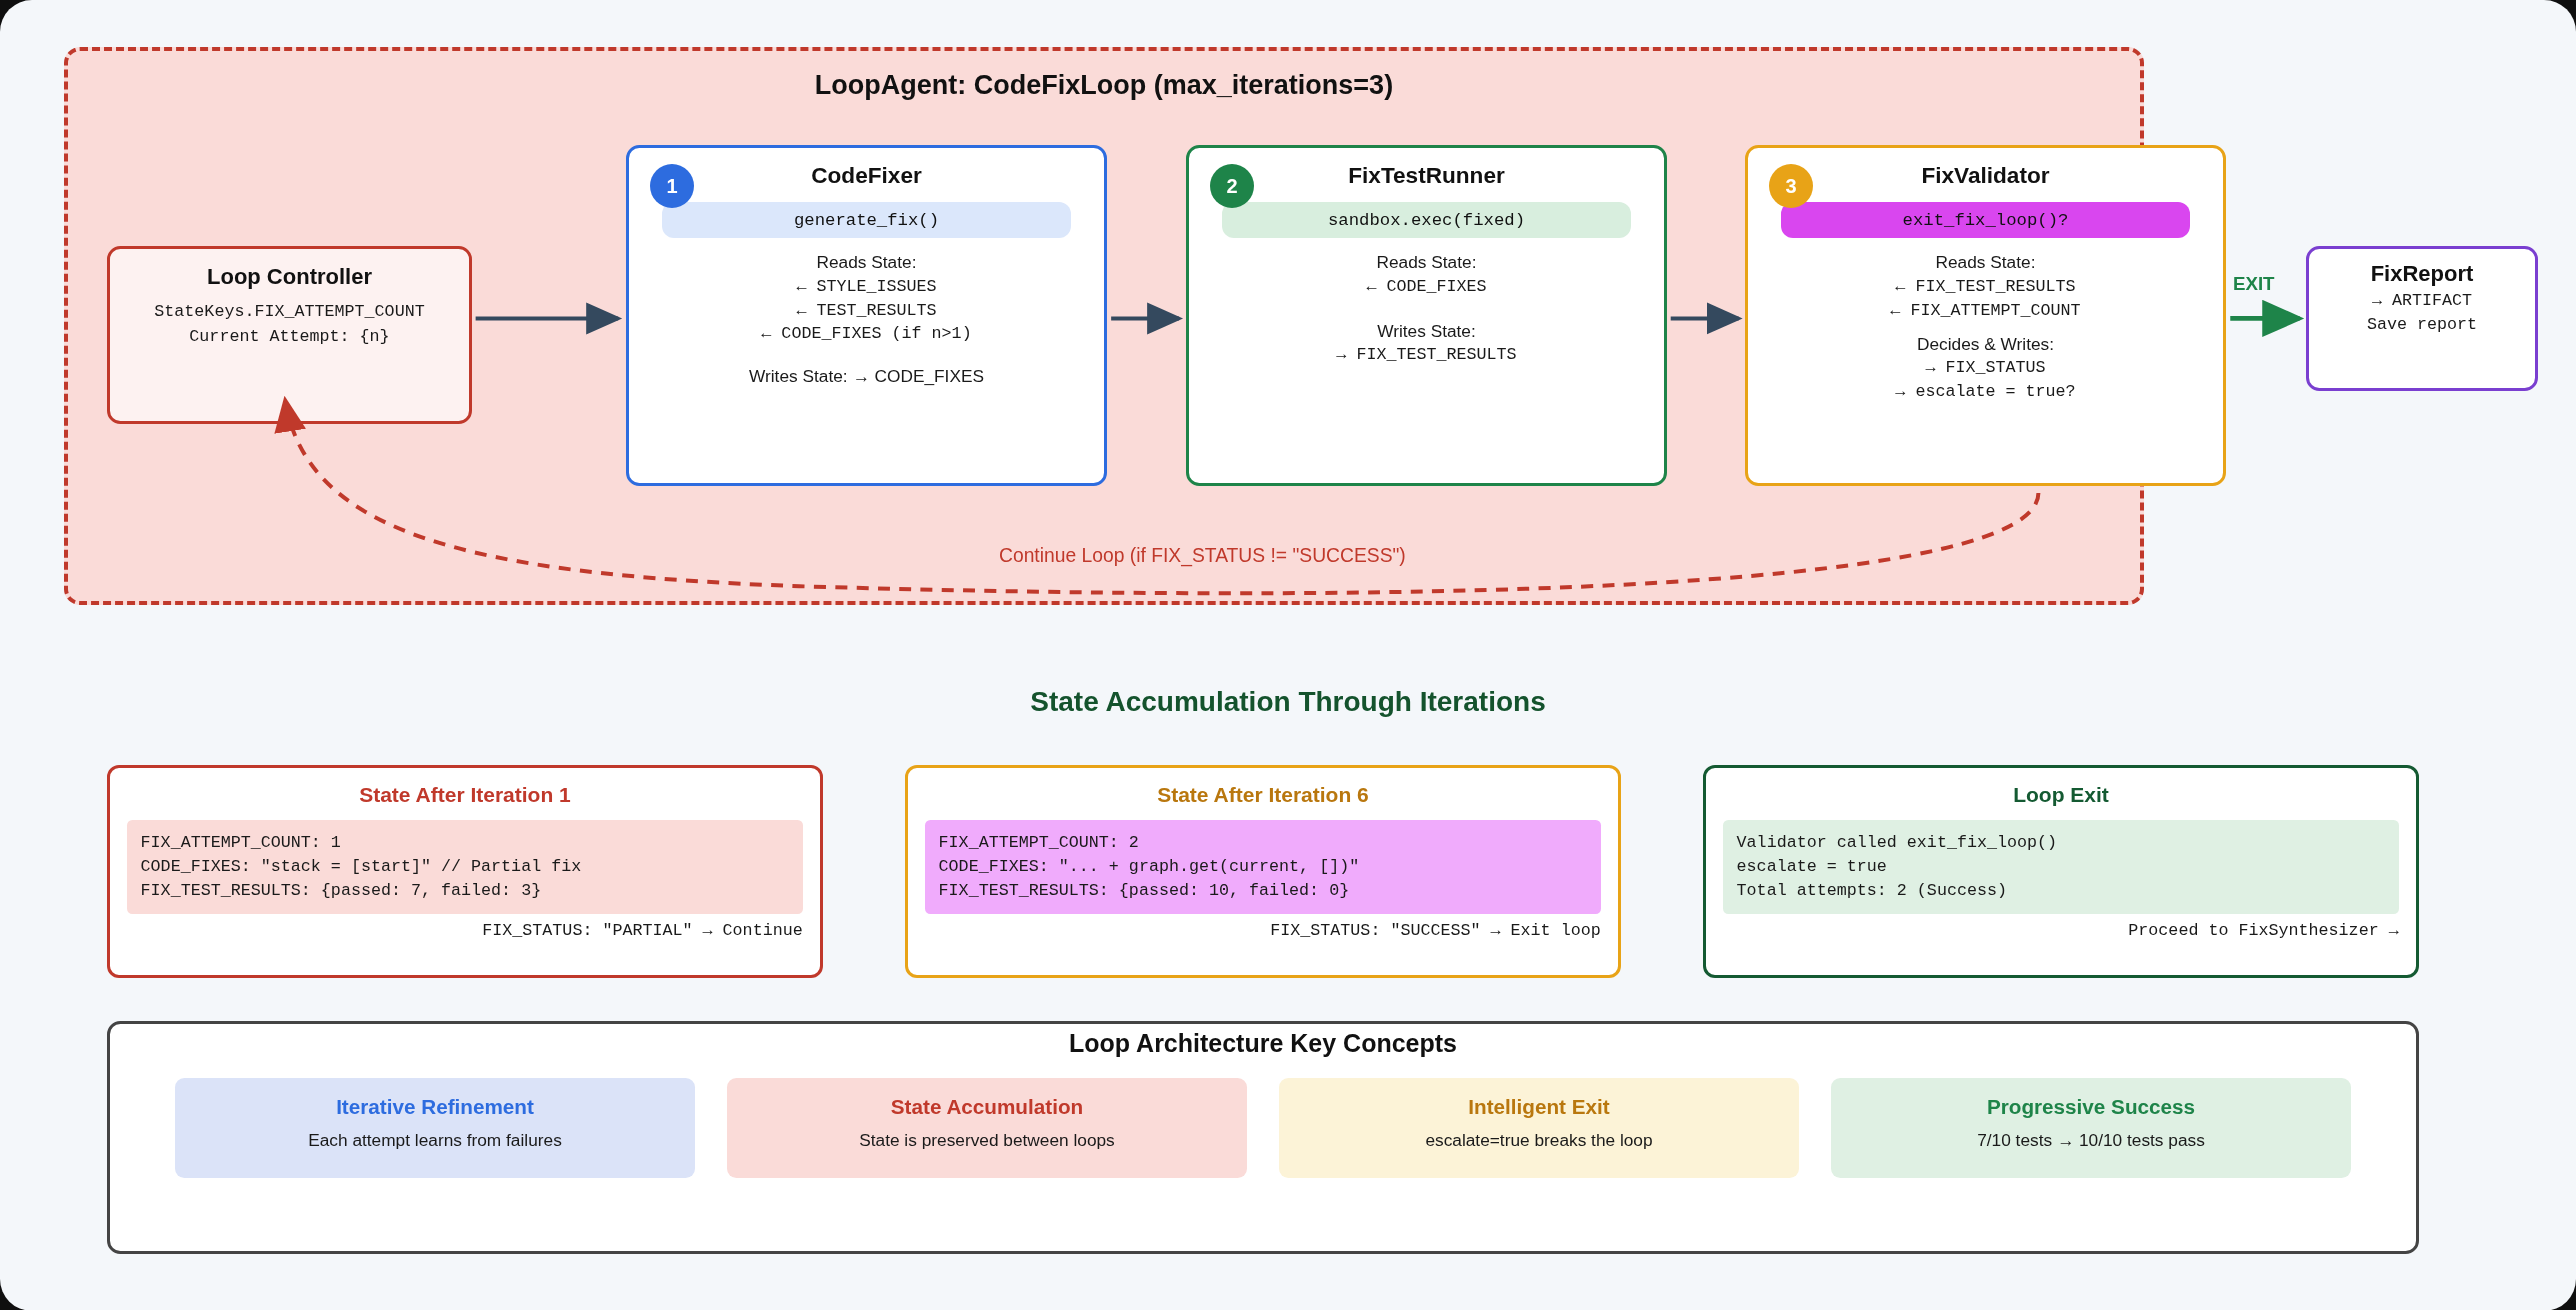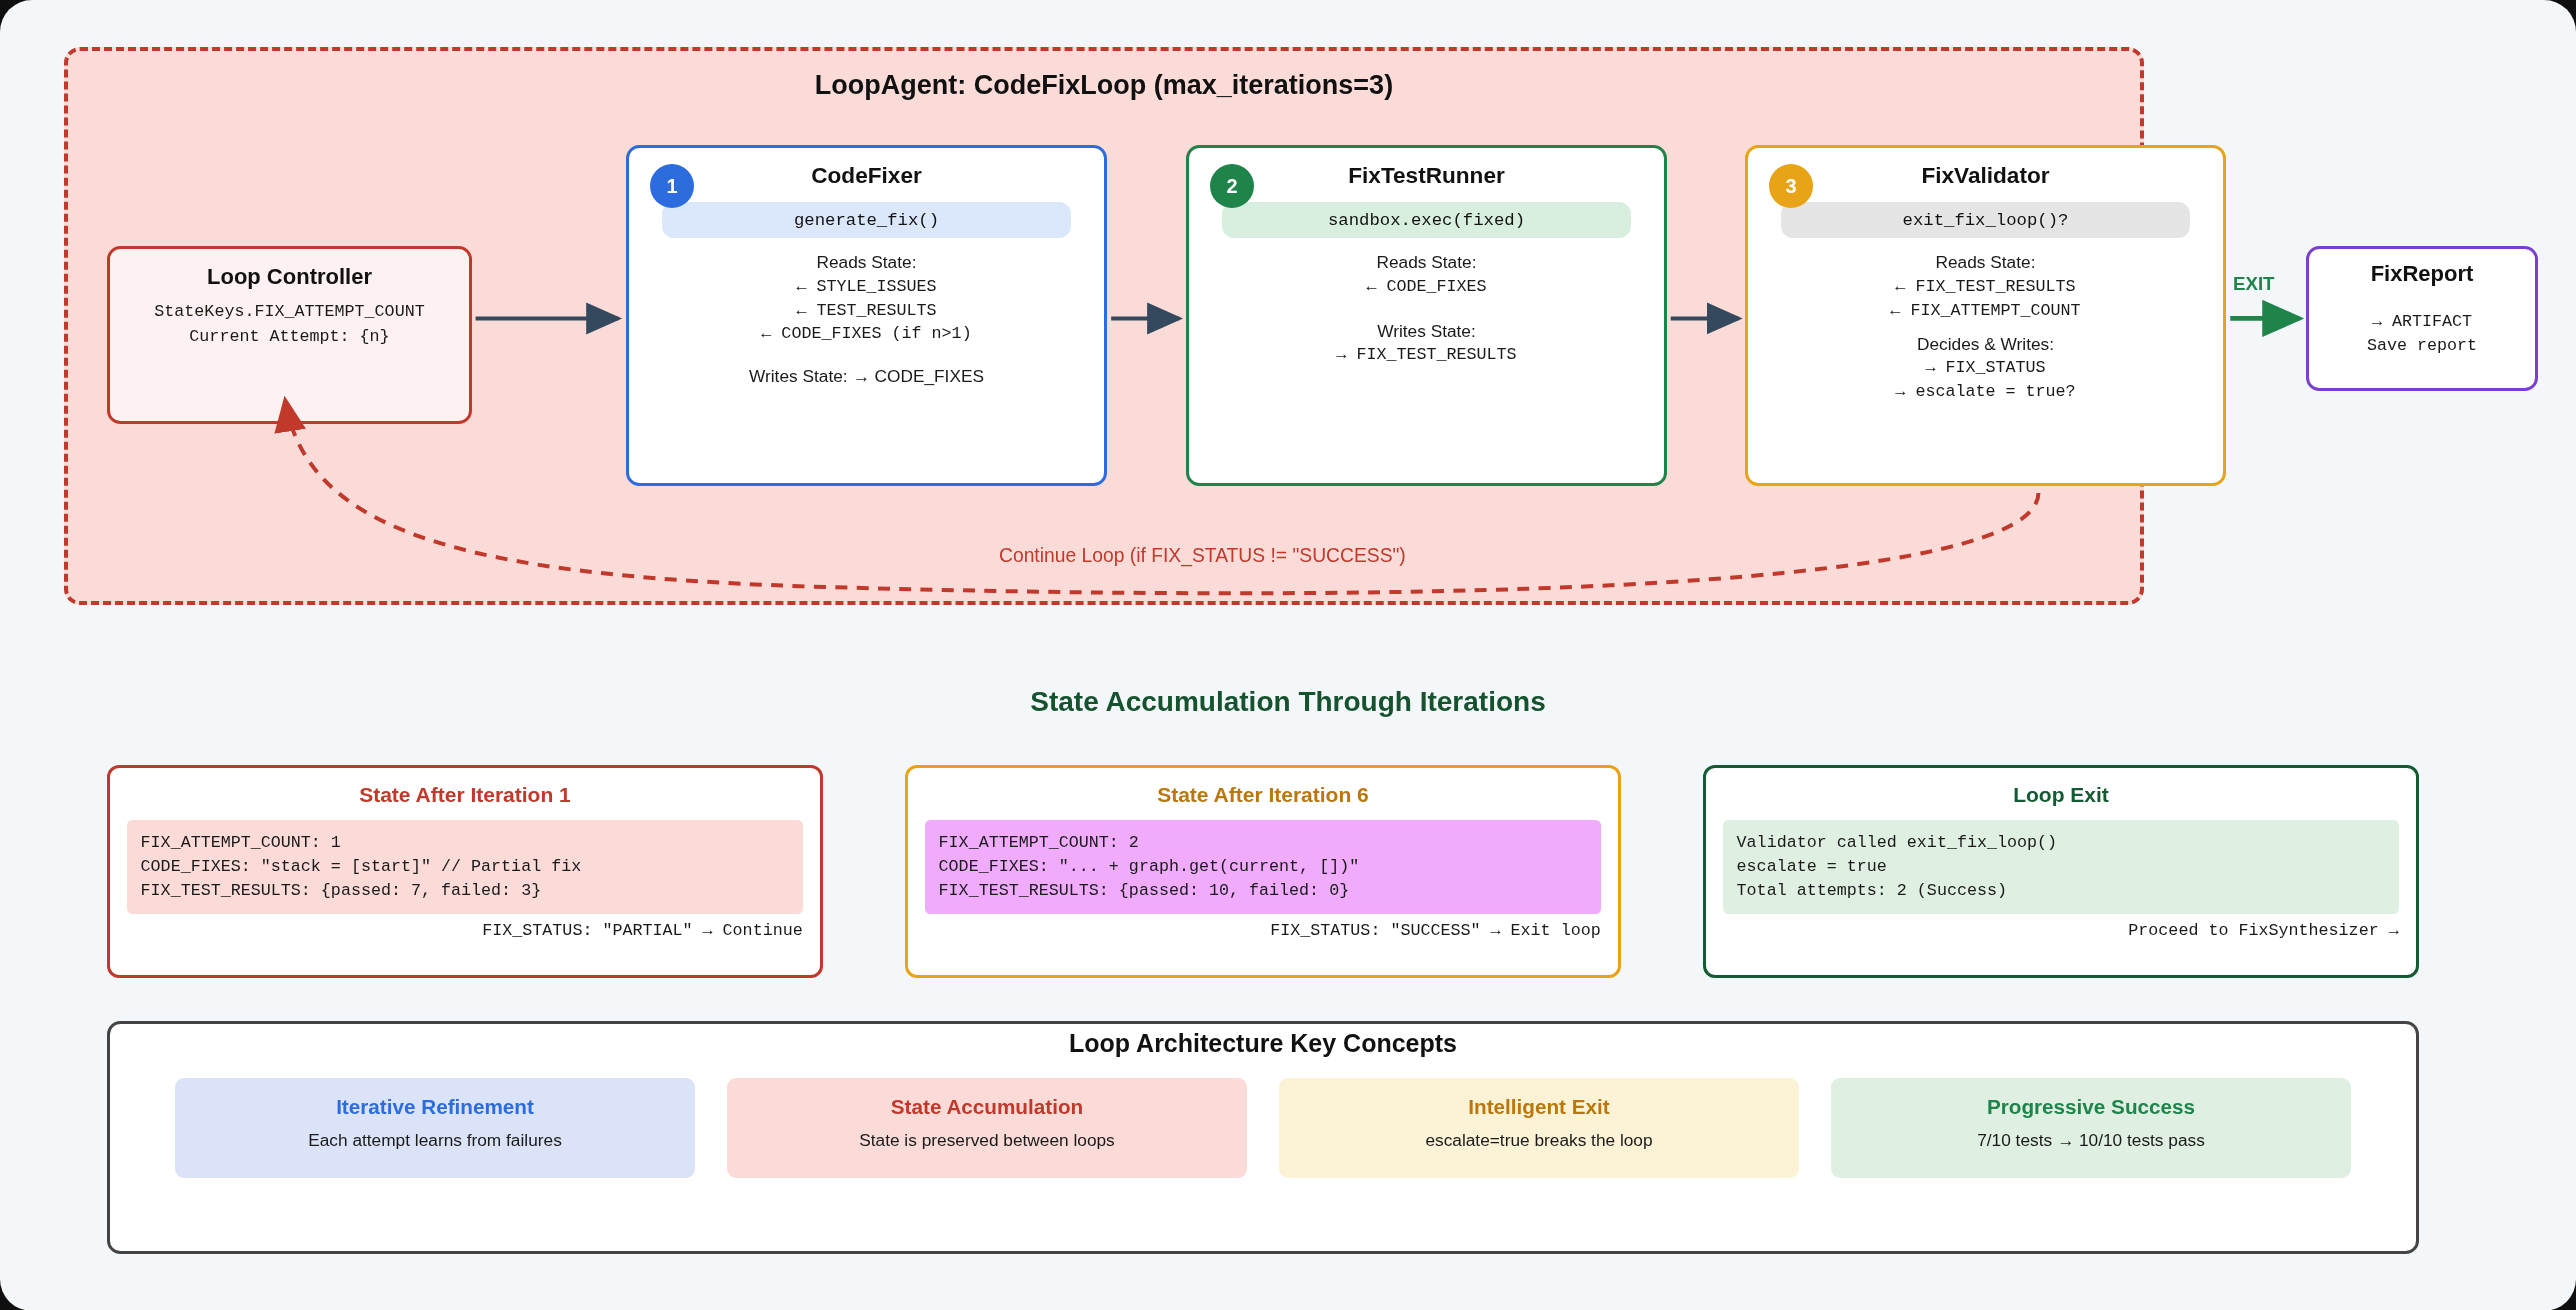--- a/index.html
+++ b/index.html
@@ -123,32 +123,32 @@
   #node-testrunner .badge { background: #1e8449; }
   #node-testrunner .call-chip { background: #d8eede; }
 
   
   #node-validator {
     left: 1745px; top: 145px;
     width: 481px; height: 341px;
     border-color: #e8a317;
   }
   #node-validator .badge { background: #e8a317; }
-  #node-validator .call-chip { background: #e5e5e5; }
+  #node-validator .call-chip { background: #d946ef; }
 
   
   #node-report {
     left: 2306px; top: 246px;
     width: 232px; height: 145px;
     border-color: #7a3fd0;
     background: #ffffff;
   }
   #node-report .node-title { margin-top: 12px; font-size: 22px; }
   #node-report .rep-lines {
-    margin-top: 23px;
+    margin-top: 2px;
     text-align: center;
     font-size: 16.7px;
     line-height: 1.45;
     color: #1a1a1a;
   }
 
   
   .arrow-svg {
     position: absolute;
     left: 0; top: 0;

